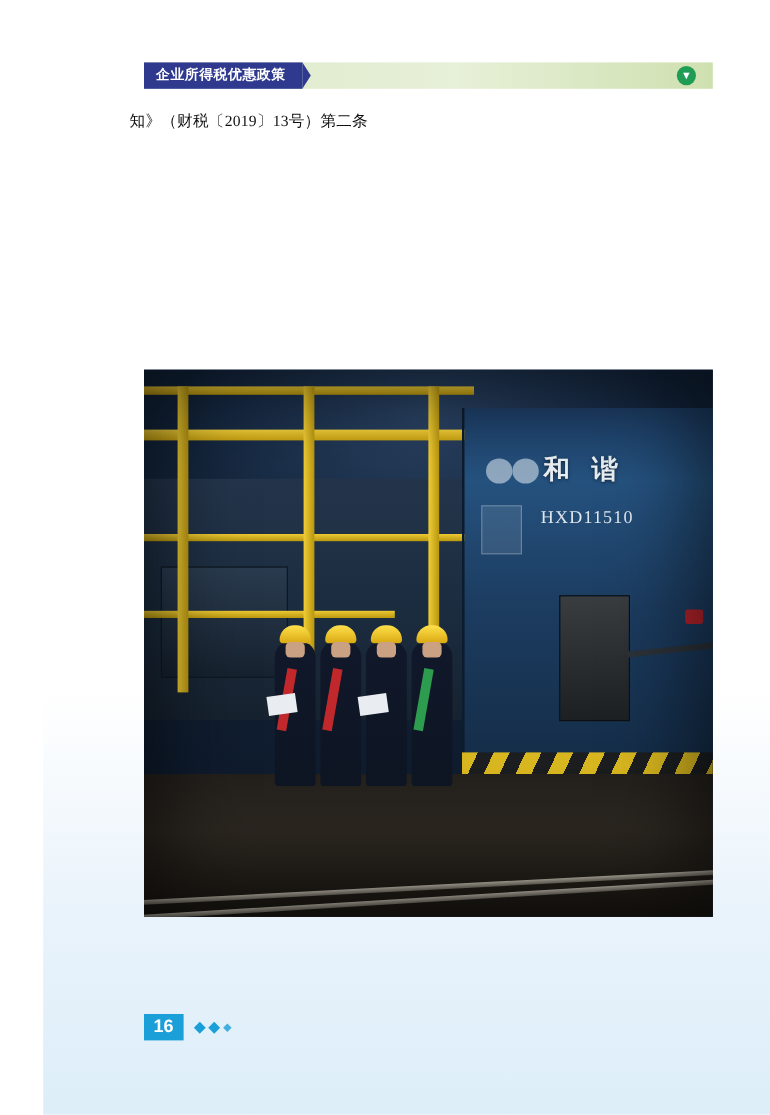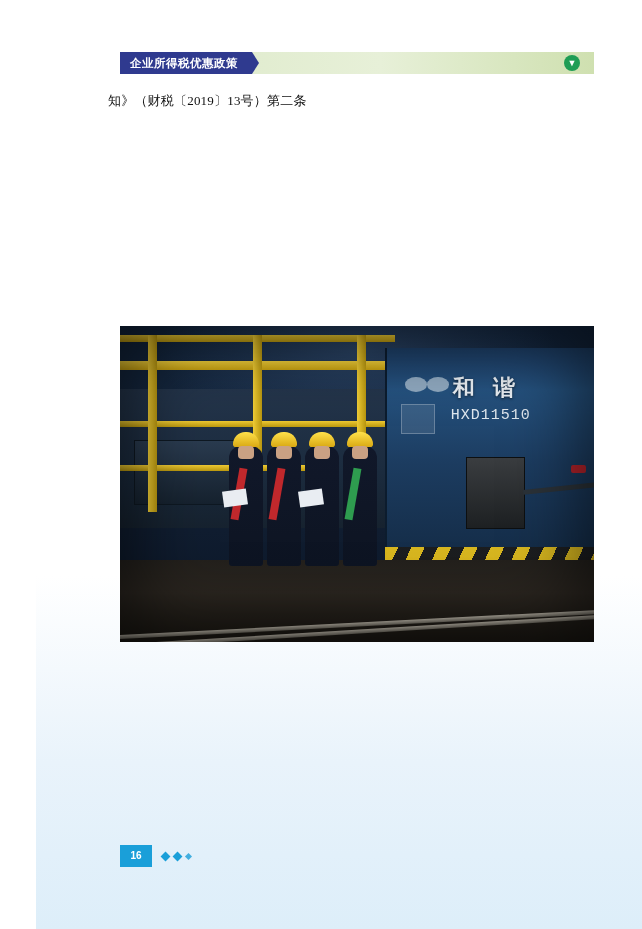--- a/index.html
+++ b/index.html
@@ -102,23 +102,23 @@
     margin: 0;
   }
   .para.indent {
     text-indent: 32px;
   }
 
   
   .photo-wrap {
     position: absolute;
     left: 84px;
-    top: 326px;
+    top: 308px;
     width: 474px;
-    height: 316px;
+    height: 456px;
     overflow: hidden;
     background: #0a1b2e;
   }
   .photo {
     position: absolute;
     inset: 0;
     background:
       radial-gradient(ellipse 60% 40% at 50% 8%, rgba(60,90,130,0.55), rgba(0,0,0,0) 70%),
       linear-gradient(to bottom, #12243c 0%, #16283f 30%, #101d30 65%, #0b1626 100%);
   }
@@ -151,21 +151,21 @@
     font-size: 22px;
     font-weight: bold;
     letter-spacing: 6px;
     text-shadow: 0 1px 3px rgba(0,0,0,.6);
   }
   .loco-id {
     position: absolute;
     left: 29%;
     top: 28%;
     color: #dfe7ee;
-    font-family: Liberation Mono, monospace;
+    font-family: Liberation Serif, serif;
     font-size: 15px;
     letter-spacing: 1px;
   }
   .loco-plate {
     position: absolute;
     left: 6%;
     top: 27%;
     width: 15%;
     height: 13%;
     background: rgba(255,255,255,0.10);
@@ -336,21 +336,21 @@
     left: 84px;
     bottom: 62px;
     height: 22px;
     display: flex;
     align-items: center;
   }
   .page-num {
     background: #1a9fd9;
     color: #ffffff;
     font-family: "Liberation Sans", sans-serif;
-    font-size: 10px;
+    font-size: 15px;
     font-weight: bold;
     line-height: 22px;
     padding: 0 8px;
     min-width: 16px;
     text-align: center;
   }
   .deco {
     display: flex;
     align-items: center;
     margin-left: 5px;

